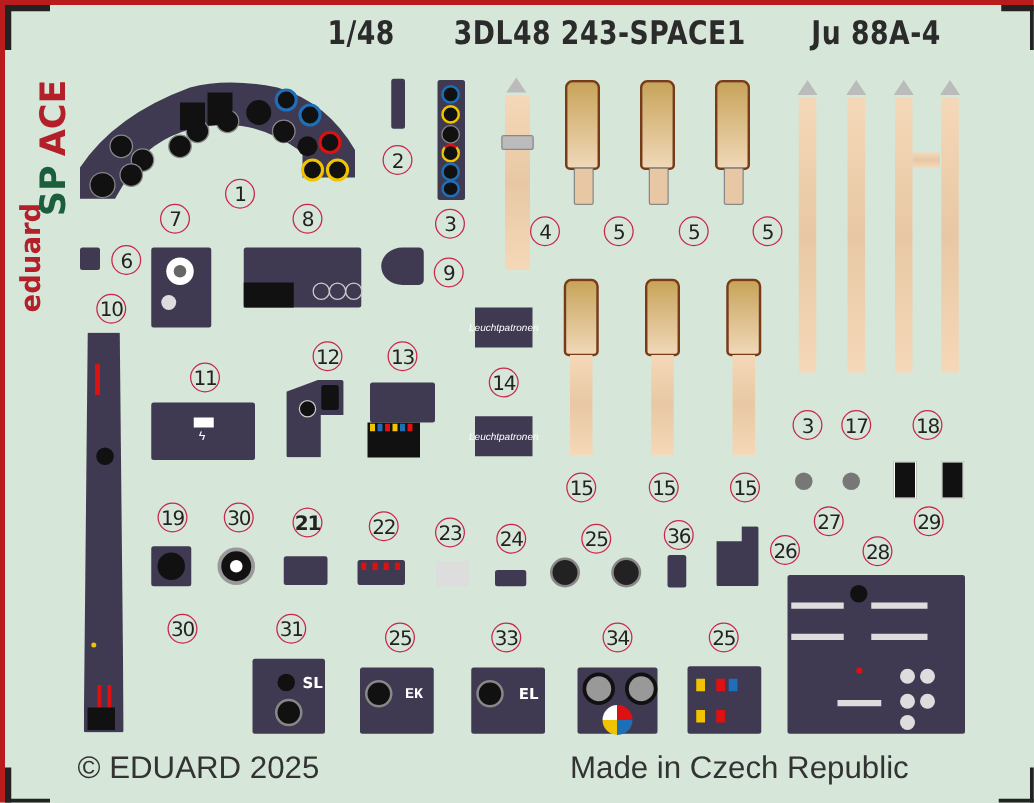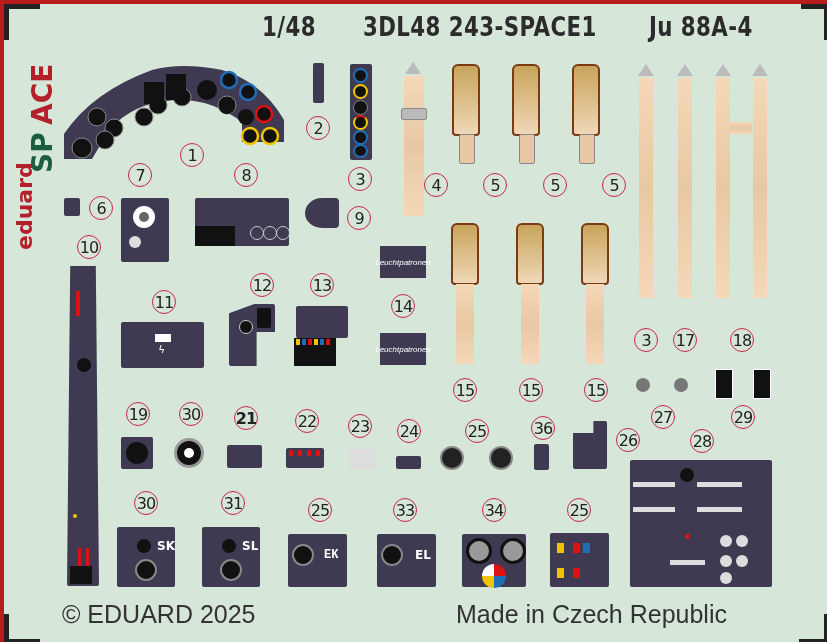--- a/index.html
+++ b/index.html
@@ -239,25 +239,20 @@
     <div style="position:absolute;left:55px;top:74px;width:5px;height:5px;border-radius:50%;background:#d11;"></div>
     <div style="position:absolute;left:40px;top:100px;width:35px;height:5px;background:#ddd;"></div>
     <div style="position:absolute;left:90px;top:75px;width:12px;height:12px;border-radius:50%;background:#ddd;"></div>
     <div style="position:absolute;left:106px;top:75px;width:12px;height:12px;border-radius:50%;background:#ddd;"></div>
     <div style="position:absolute;left:90px;top:95px;width:12px;height:12px;border-radius:50%;background:#ddd;"></div>
     <div style="position:absolute;left:106px;top:95px;width:12px;height:12px;border-radius:50%;background:#ddd;"></div>
     <div style="position:absolute;left:90px;top:112px;width:12px;height:12px;border-radius:50%;background:#ddd;"></div>
   </div>
 
   <div class="num" style="left:130px;top:487px;">30</div>
-  <div class="panel" style="left:113px;top:523px;width:58px;height:60px;">
-    <div style="position:absolute;left:20px;top:12px;width:14px;height:14px;border-radius:50%;background:#111;"></div>
-    <div style="position:absolute;left:18px;top:32px;width:22px;height:22px;border-radius:50%;background:#111;border:2px solid #888;box-sizing:border-box;"></div>
-    <span class="lbl" style="left:40px;top:12px;">SK</span>
-  </div>
 
   <div class="num" style="left:217px;top:487px;">31</div>
   <div class="panel" style="left:198px;top:523px;width:58px;height:60px;">
     <div style="position:absolute;left:20px;top:12px;width:14px;height:14px;border-radius:50%;background:#111;"></div>
     <div style="position:absolute;left:18px;top:32px;width:22px;height:22px;border-radius:50%;background:#111;border:2px solid #888;box-sizing:border-box;"></div>
     <span class="lbl" style="left:40px;top:12px;">SL</span>
   </div>
 
   <div class="num" style="left:304px;top:494px;">25</div>
   <div class="panel" style="left:284px;top:530px;width:59px;height:53px;">

